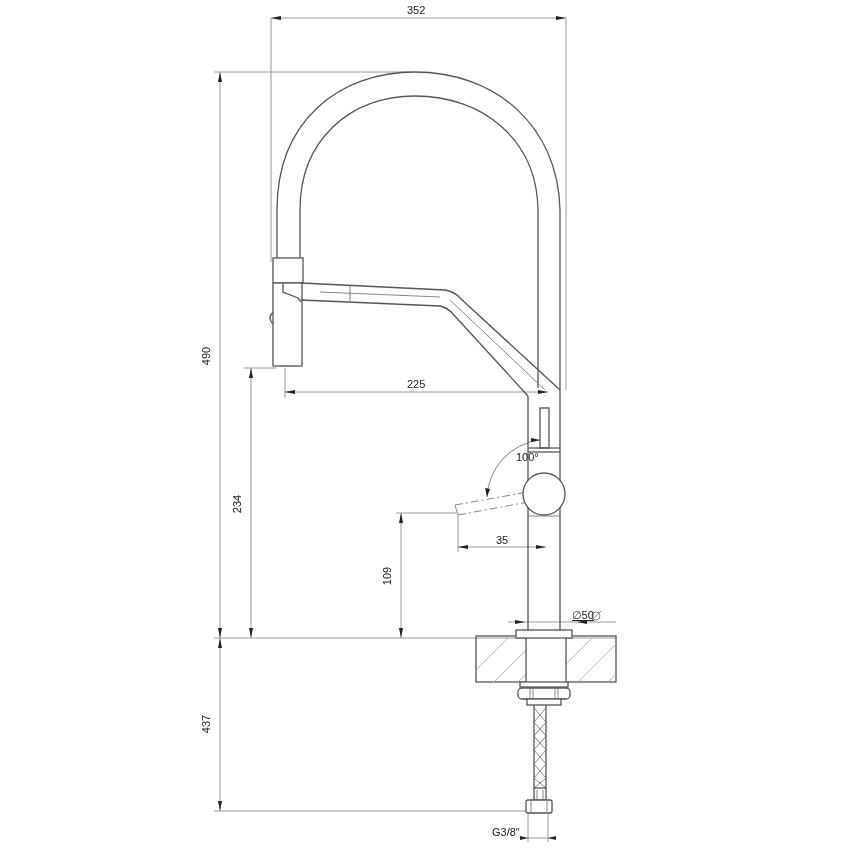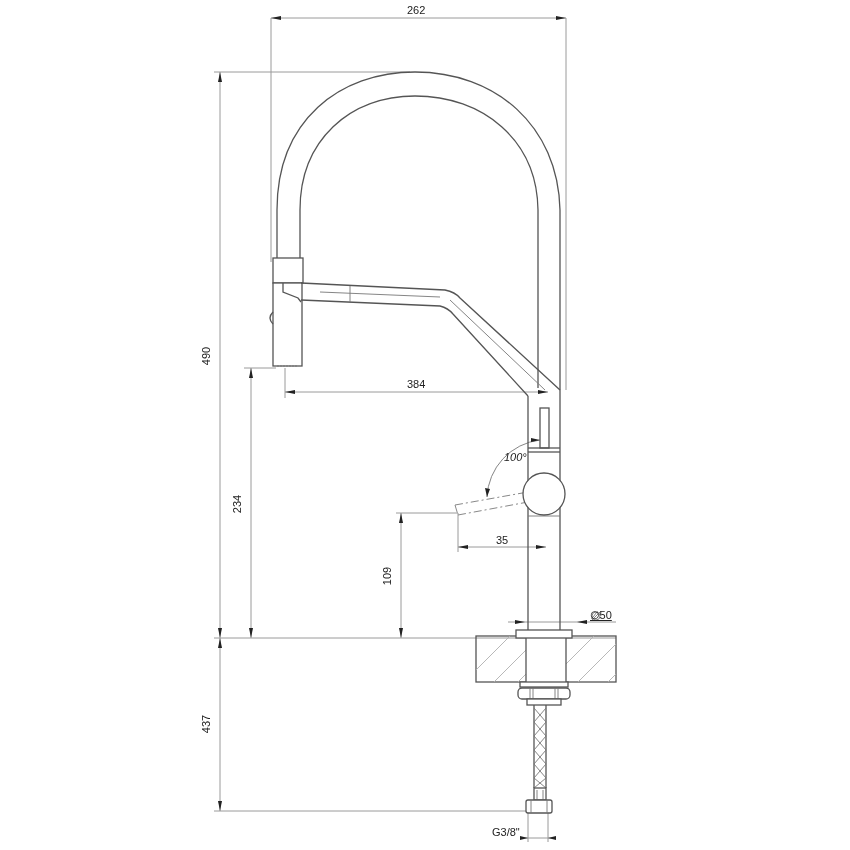--- a/index.html
+++ b/index.html
@@ -169,23 +169,23 @@
     <path class="thin" d="M 546 708 L 534 722 L 546 736 L 534 750 L 546 764 L 534 778 L 546 788"></path>
     <rect class="partf" x="534" y="788" width="12" height="12"></rect>
     <line class="thin" x1="537" y1="790" x2="537" y2="800"></line>
     <line class="thin" x1="543" y1="790" x2="543" y2="800"></line>
     <rect class="partf" x="526" y="800" width="26" height="13" rx="2"></rect>
     <line class="thin" x1="531" y1="800" x2="531" y2="813"></line>
     <line class="thin" x1="547" y1="800" x2="547" y2="813"></line>
   </g>
 </svg>
 
-<span class="lbl" style="left:407px; top:4px;">262</span>
-<span class="lbl" style="left:407px; top:378px;">384</span>
+<span class="lbl" style="left:407px; top:4px;">352</span>
+<span class="lbl" style="left:407px; top:378px;">225</span>
 <span class="vlbl" style="left:197px; top:350px;">490</span>
 <span class="vlbl" style="left:228px; top:498px;">234</span>
 <span class="vlbl" style="left:378px; top:570px;">109</span>
 <span class="lbl" style="left:496px; top:534px;">35</span>
-<span class="lbl" style="left:504px; top:451px;font-style:italic;">100°</span>
-<span class="lbl" style="left:590px; top:609px;text-decoration:underline;">∅50</span>
+<span class="lbl" style="left:516px; top:451px;">100°</span>
+<span class="lbl" style="left:572px; top:609px;text-decoration:underline;">∅50</span>
 <span class="vlbl" style="left:197px; top:718px;">437</span>
 <span class="lbl" style="left:492px; top:826px;">G3/8"</span>
 </div>
 
 </body></html>

